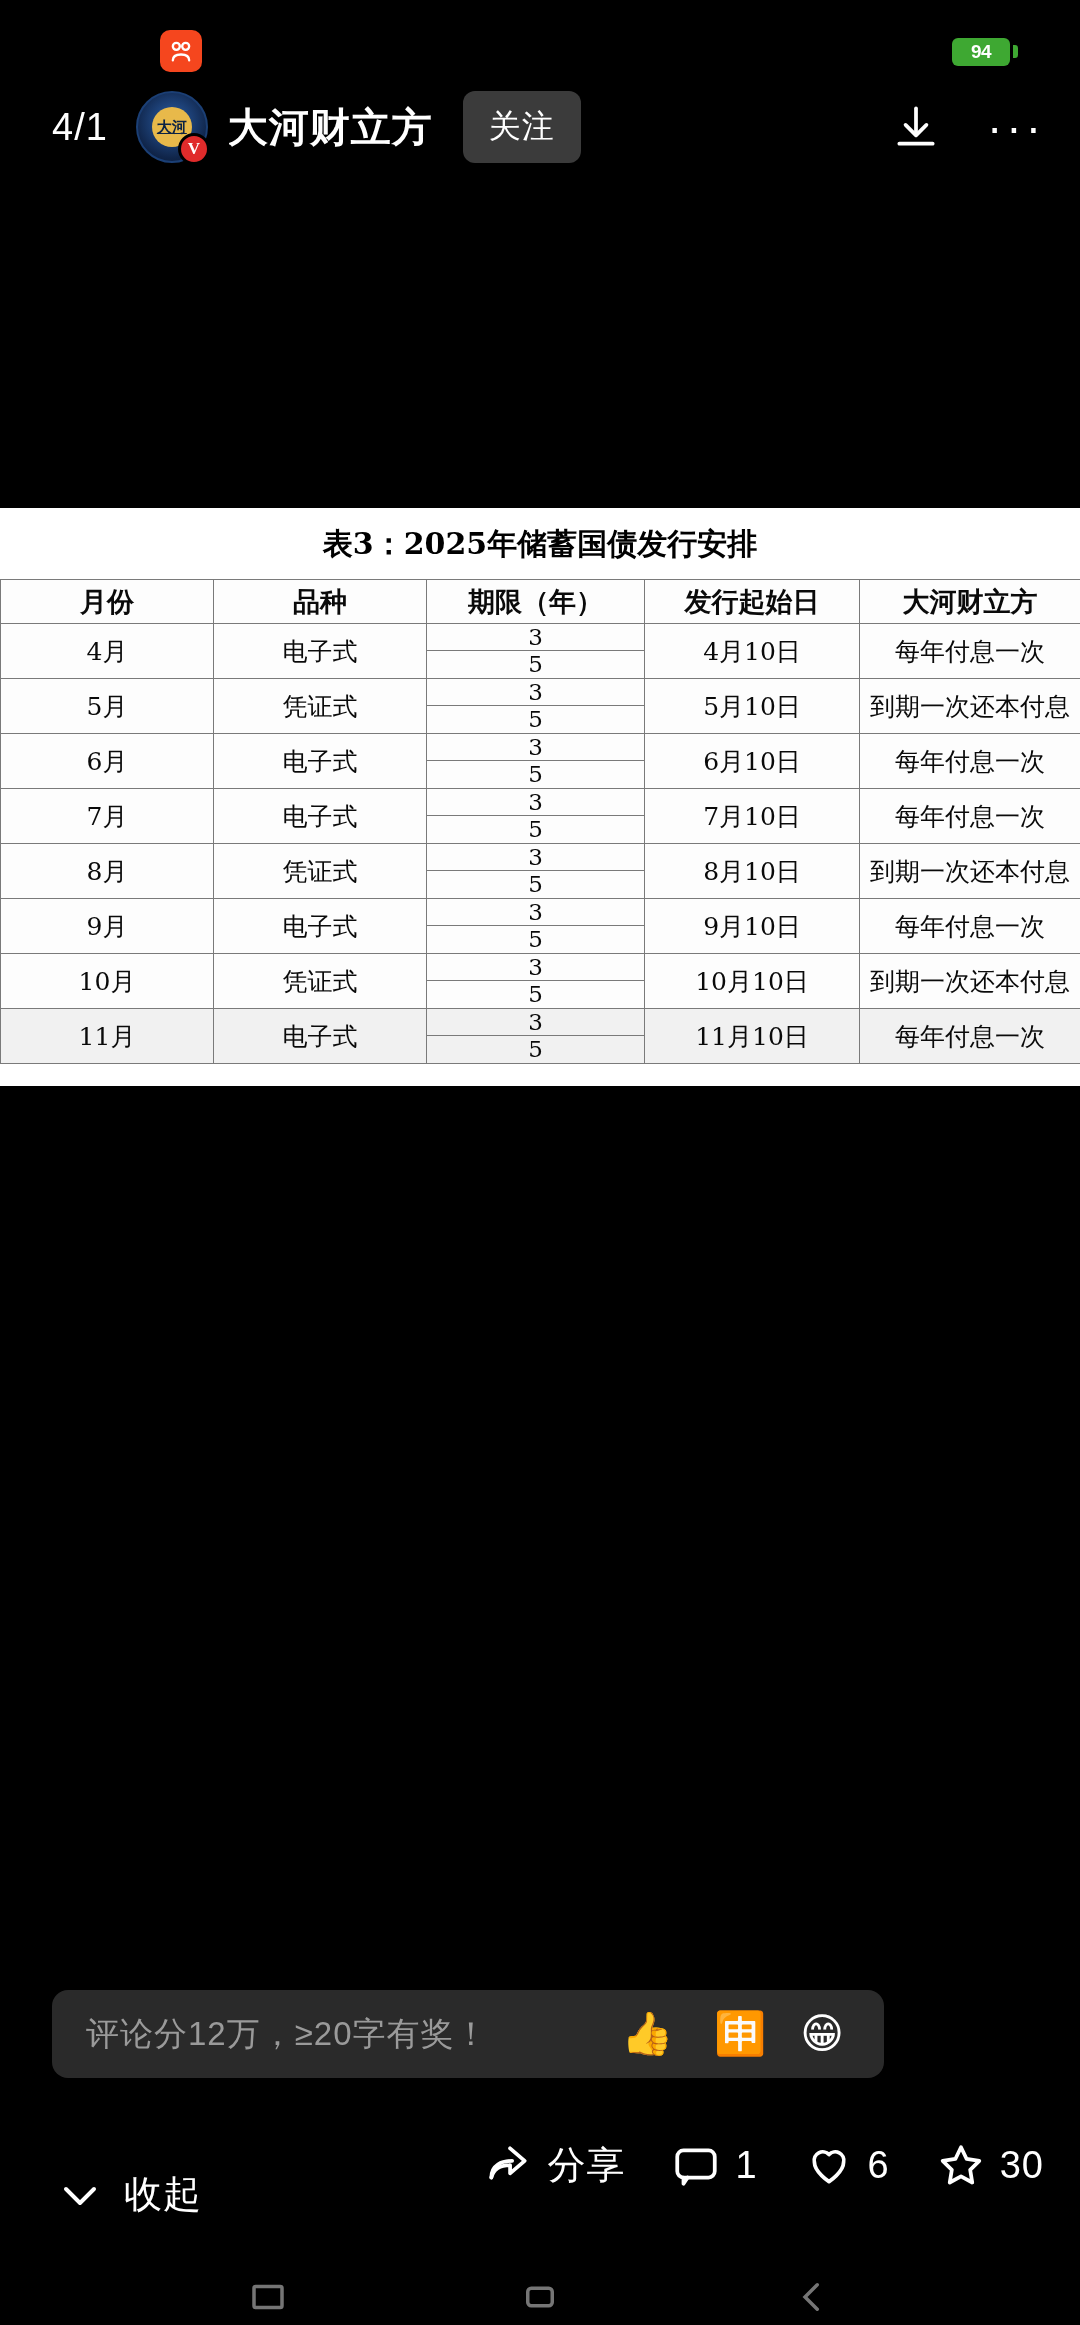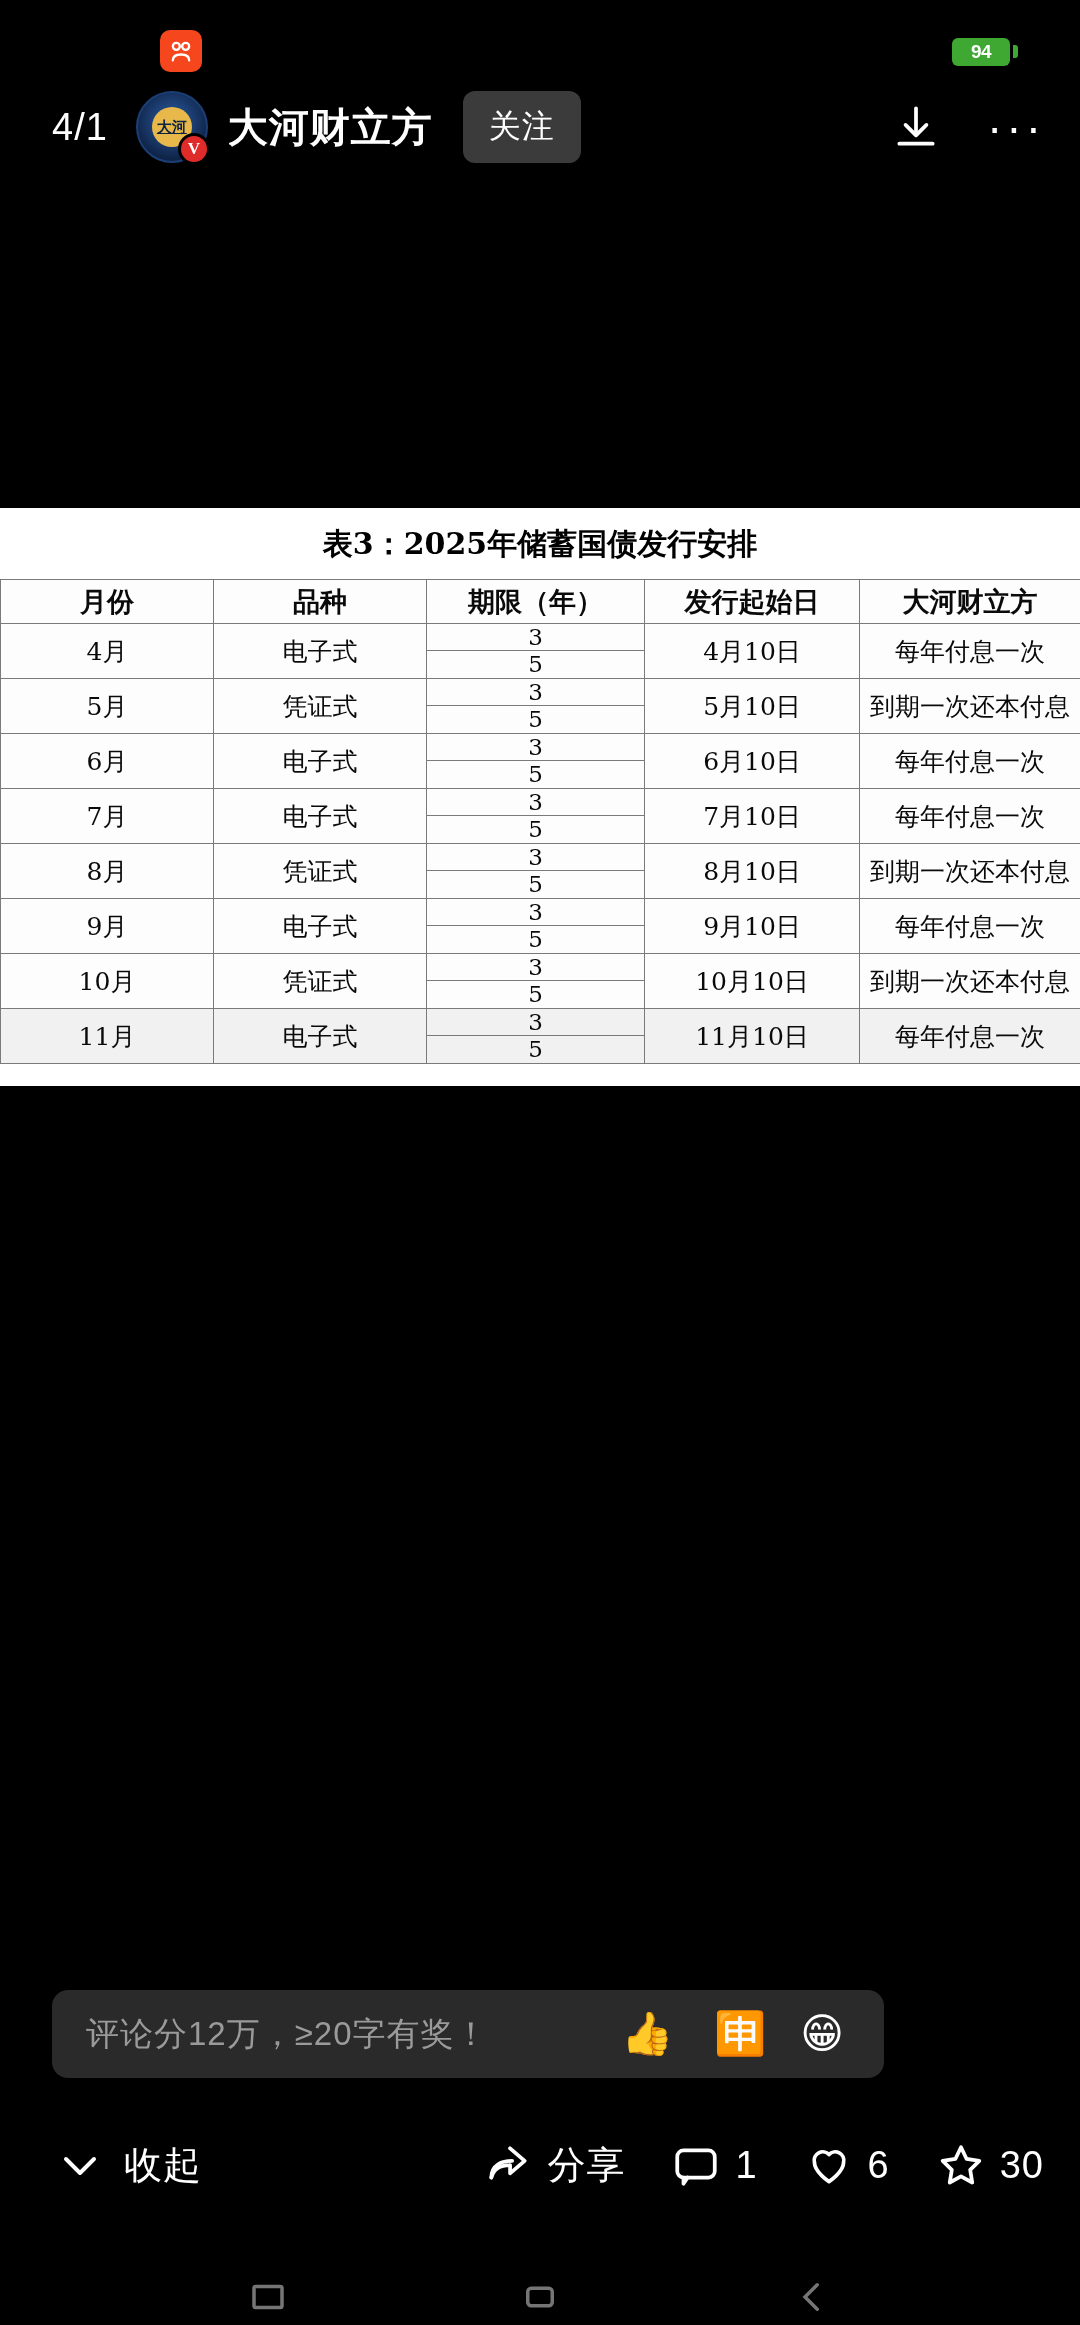--- a/index.html
+++ b/index.html
@@ -130,21 +130,21 @@
   .comment-placeholder {
     margin-left:34px; font-size:33px; color:#9a9a9a; letter-spacing:1px;
     flex:1;
   }
   .emoji-btn { font-size:42px; margin-right:40px; line-height:1; }
   .emoji-btn.fa { margin-right:34px; }
 
   
   .action-bar {
     position:absolute; left:0; top:2110px; width:1080px; height:110px;
-    display:flex; align-items:center;
+    display:flex; align-items:flex-end;
   }
   .collapse {
     margin-left:56px; display:flex; align-items:center; gap:20px;
   }
   .collapse-label { font-size:38px; color:#fff; letter-spacing:1px; }
   .actions {
     position:absolute; right:36px; top:0; height:110px;
     display:flex; align-items:center; gap:46px;
   }
   .action {

